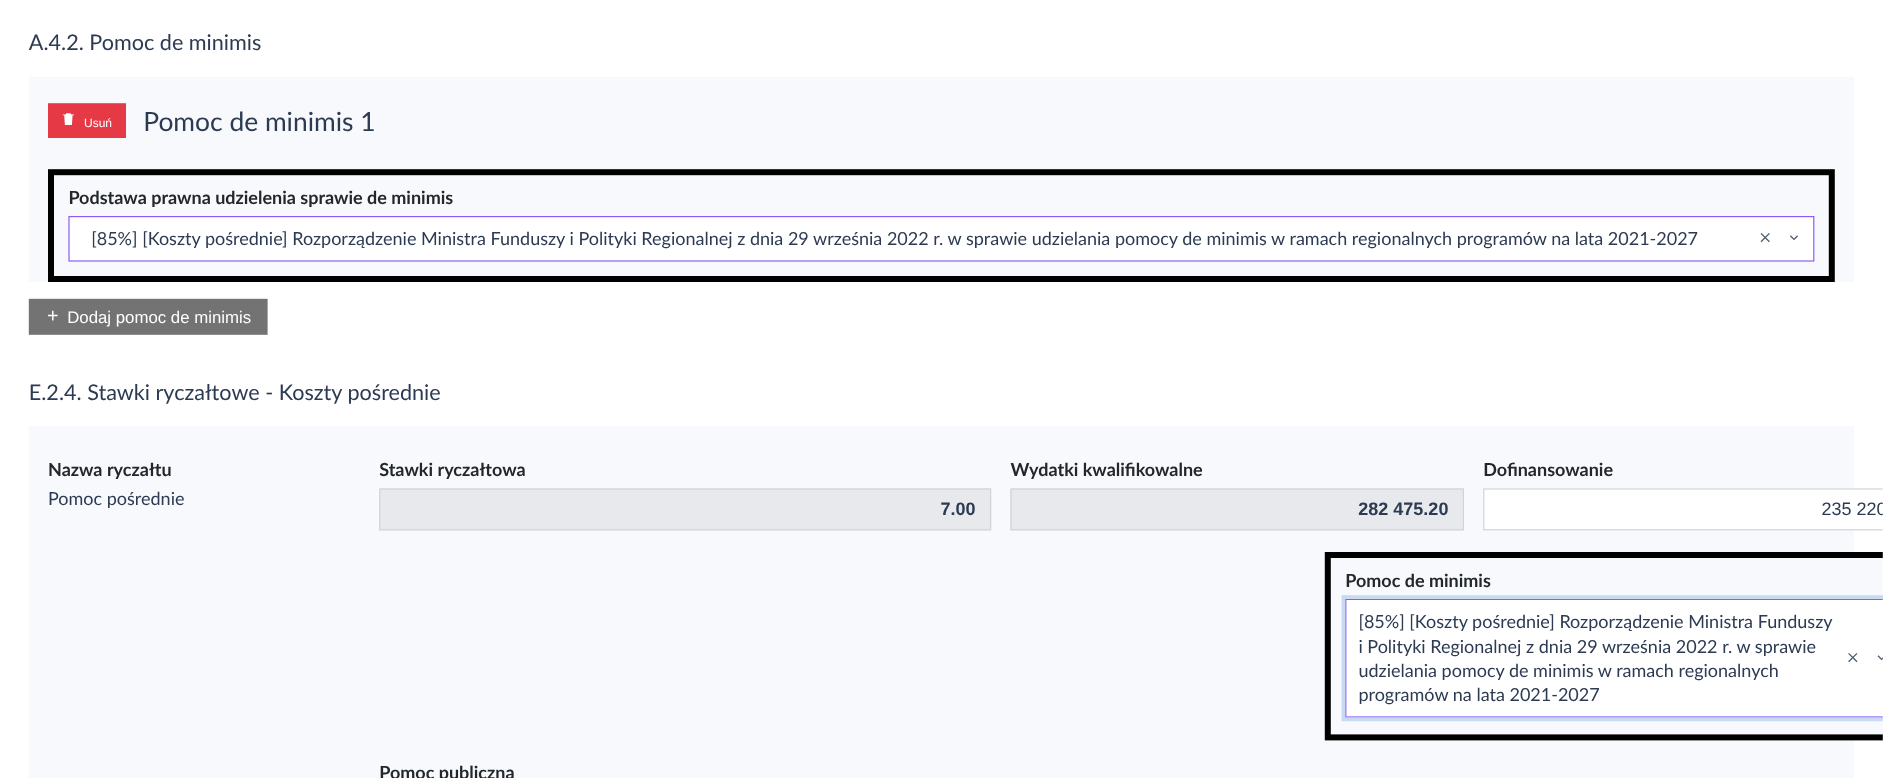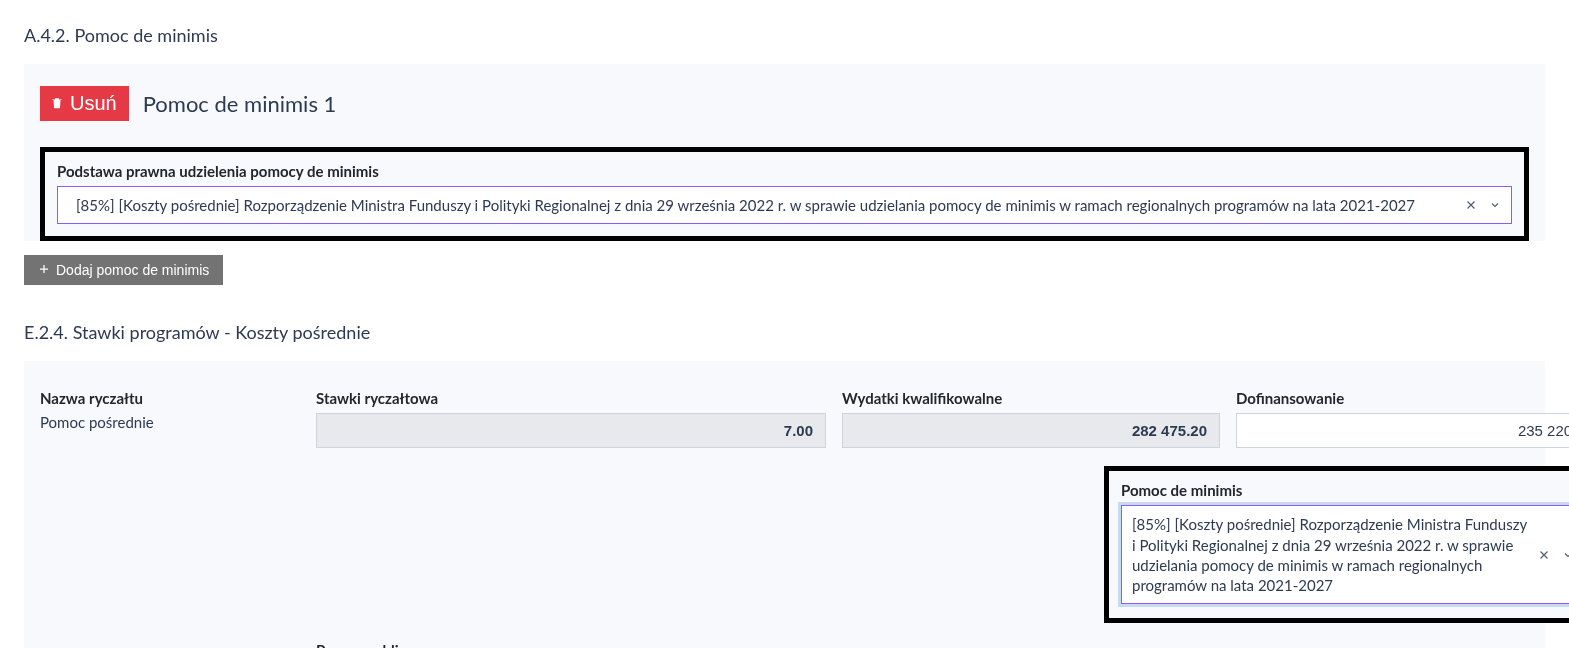--- a/index.html
+++ b/index.html
@@ -30,21 +30,21 @@
       display: flex;
       align-items: center;
       gap: 14px;
       margin-bottom: 26px;
     }
     .btn-delete {
       background: #e63946;
       color: #fff;
       border: none;
       padding: 6px 12px 6px 10px;
-      font-size: 20px;
+      font-size: 10px;
       cursor: pointer;
       display: inline-flex;
       align-items: flex-end;
       gap: 6px;
     }
     .btn-delete svg {
       width: 14px;
       height: 14px;
       fill: #fff;
     }
@@ -174,21 +174,21 @@
         <svg viewBox="0 0 24 24">
             <path d="M6 7h12l-1 14H7L6 7zm3-3h6l1 2H8l1-2zM4 6h16v1H4z"></path>
           </svg>
       </span>
       <span>Usuń</span>
     </button>
     <span class="subpanel-title">Pomoc de minimis 1</span>
   </div>
 
   <div class="black-box">
-    <label class="field-label">Podstawa prawna udzielenia pomocy de minimis</label>
+    <label class="field-label">Podstawa prawna udzielenia sprawie de minimis</label>
     <div class="select-wrap">
       <span class="select-text">[85%] [Koszty pośrednie] Rozporządzenie Ministra Funduszy i Polityki Regionalnej z dnia 29 września 2022 r. w sprawie udzielania pomocy de minimis w ramach regionalnych programów na lata 2021-2027</span>
       <span class="select-icons">
         <span>
           <svg viewBox="0 0 24 24">
               <path d="M5 5l14 14M19 5L5 19"></path>
             </svg>
         </span>
         <span>
           <svg viewBox="0 0 24 24">
@@ -203,21 +203,21 @@
 <button class="btn-add">
   <span>
     <svg viewBox="0 0 24 24">
         <path d="M12 4v16M4 12h16"></path>
       </svg>
   </span>
   <span>Dodaj pomoc de minimis</span>
 </button>
 
 
-<h2 class="section-heading">E.2.4. Stawki programów - Koszty pośrednie</h2>
+<h2 class="section-heading">E.2.4. Stawki ryczałtowe - Koszty pośrednie</h2>
 
 <div class="panel-e24">
   <div class="grid-e24">
 
     <div>
       <div class="col-label">Nazwa ryczałtu</div>
       <div class="static-value">Pomoc pośrednie</div>
     </div>
     <div>
       <div class="col-label">Stawki ryczałtowa</div>

